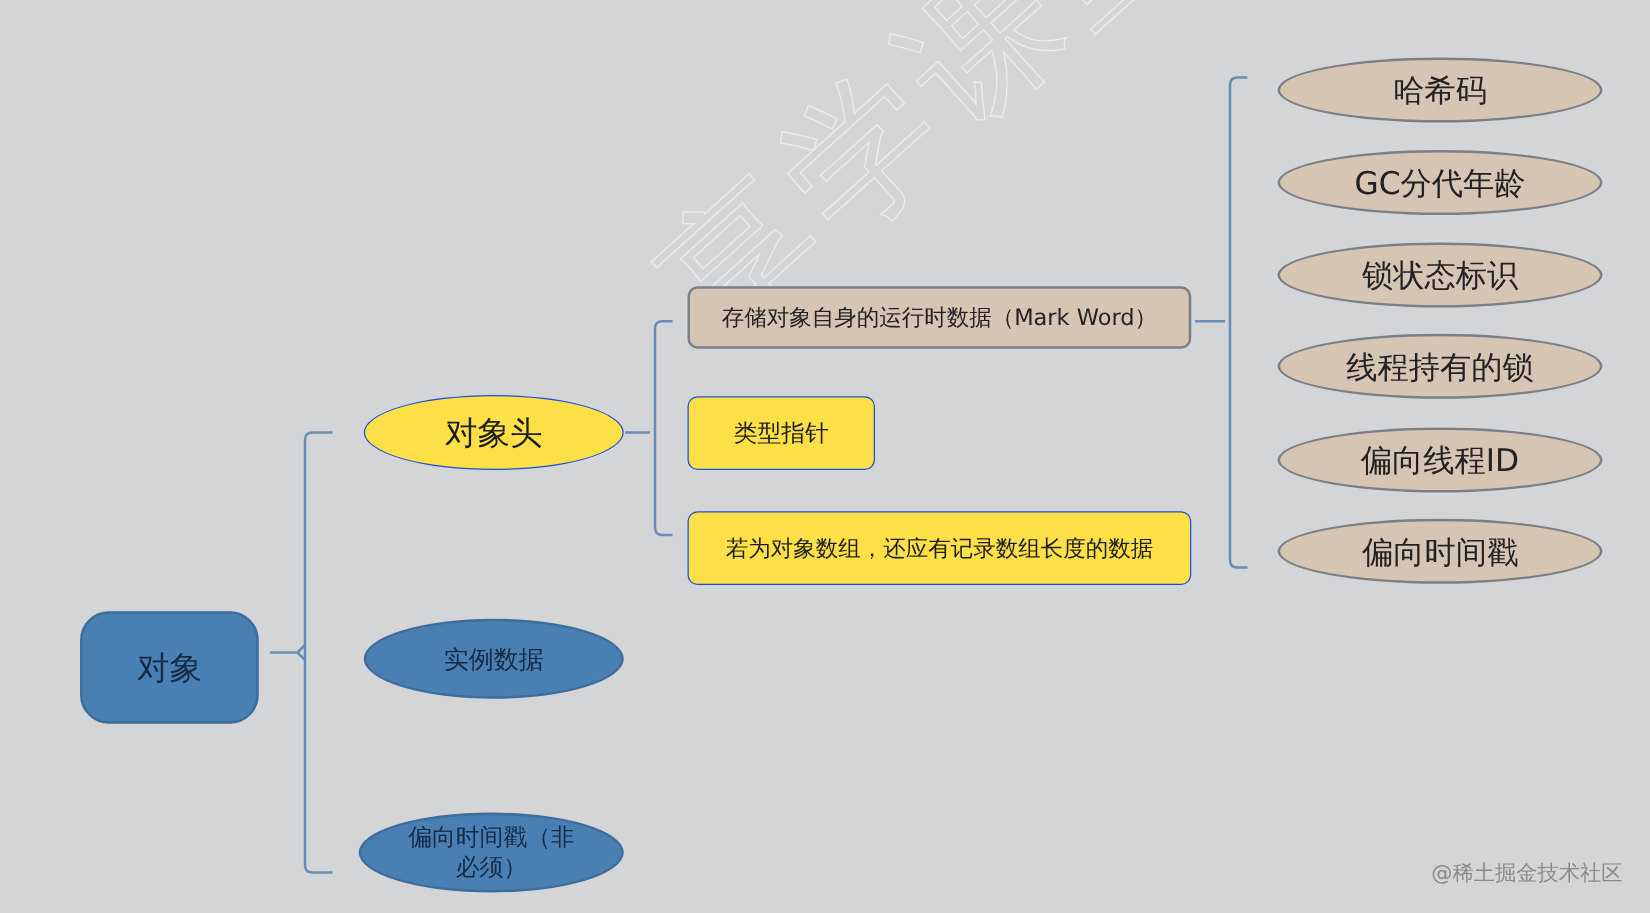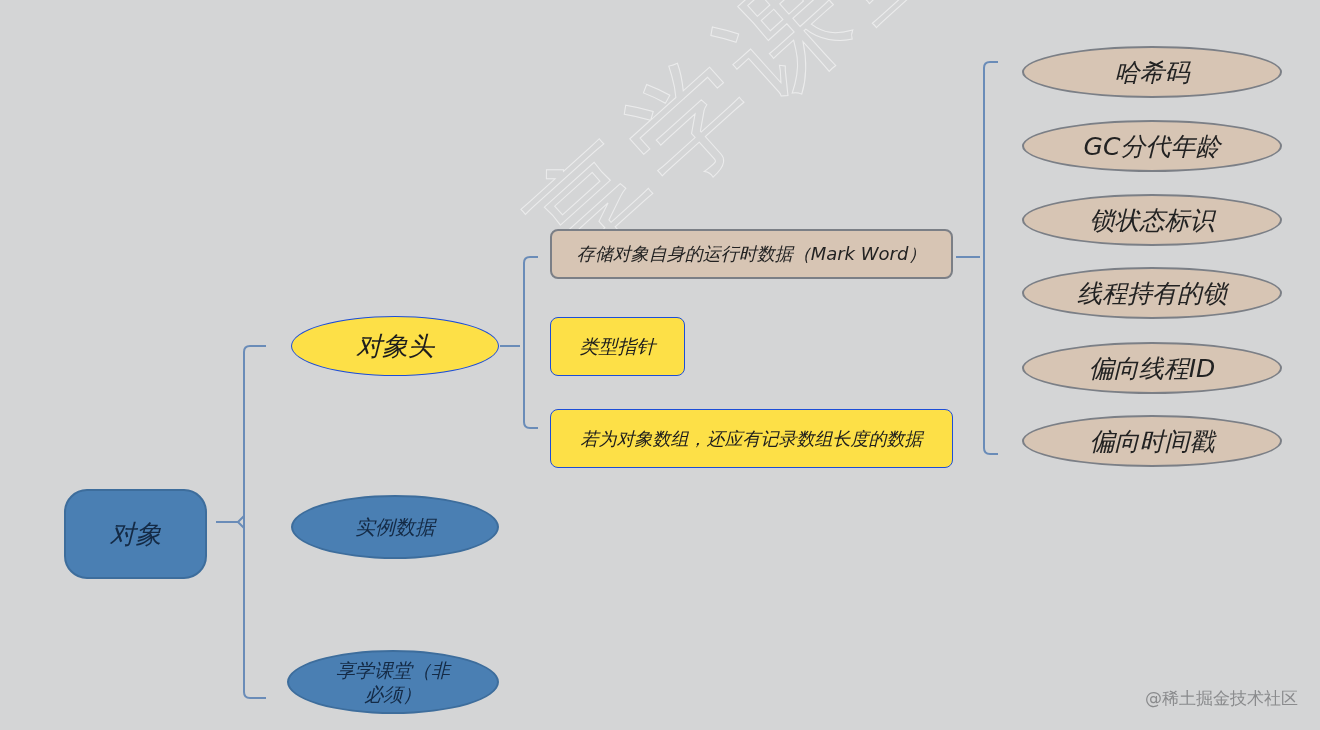--- a/index.html
+++ b/index.html
@@ -1,19 +1,19 @@
 <!DOCTYPE html>
 <html><head>
 <meta charset="utf-8">
 <style>
   html, body { margin:0; padding:0; }
   body { width:1320px; height:730px; background:#d4d5d6; position:relative; overflow:hidden;
          font-family: "DejaVu Sans", "Liberation Sans", sans-serif; }
   .node { position:absolute; display:flex; align-items:center; justify-content:center; text-align:center;
-          color:#1e1e1e; box-sizing:border-box;font-style:italic; }
+          color:#1e1e1e; box-sizing:border-box; }
   .rect { border-radius:10px; }
   .ellipse { border-radius:50%; }
   .blue { background:#4a7fb3; border:2px solid #3d6d9c; color:#142a45; }
   .gray { background:#fde047; border:1px solid #1d4ed8; color:#1d1d1d; }
   .peach { background:#d7c5b4; border:2px solid #7b7f86; color:#222; }
   svg.lines { position:absolute; left:0; top:0; }
   .wm { position:absolute; right:22px; bottom:20px; font-size:17px; color:#8a8b8d; }
   .watermark { position:absolute; left:495px; top:190px; font-size:120px; color:transparent;
                -webkit-text-stroke:1px rgba(255,255,255,0.55); transform:rotate(-42deg); transform-origin:left top;
                white-space:nowrap; letter-spacing:10px; }
@@ -42,28 +42,28 @@
   <span>对象</span>
 </div>
 
 <div class="node ellipse gray" style="left:291px; top:316px; width:208px; height:60px; font-size:26px;">
   <span>对象头</span>
 </div>
 <div class="node ellipse blue" style="left:291px; top:495px; width:208px; height:64px; font-size:20px;">
   <span>实例数据</span>
 </div>
 <div class="node ellipse blue" style="left:287px; top:650px; width:212px; height:64px; font-size:19px; flex-direction:column; line-height:24px;">
-  <span>享学课堂（非</span>
+  <span>偏向时间戳（非</span>
   <span>必须）</span>
 </div>
 
 <div class="node rect peach" style="left:550px; top:229px; width:403px; height:50px; font-size:18px; border-radius:8px;">
   <span>存储对象自身的运行时数据（Mark Word）</span>
 </div>
-<div class="node rect gray" style="left:550px; top:317px; width:135px; height:59px; font-size:19px; border-radius:8px;">
+<div class="node rect gray" style="left:550px; top:317px; width:150px; height:59px; font-size:19px; border-radius:8px;">
   <span>类型指针</span>
 </div>
 <div class="node rect gray" style="left:550px; top:409px; width:403px; height:59px; font-size:18px; border-radius:8px;">
   <span>若为对象数组，还应有记录数组长度的数据</span>
 </div>
 
 <div class="node ellipse peach" style="left:1022px; top:46px; width:260px; height:52px; font-size:25px;">
   <span>哈希码</span>
 </div>
 <div class="node ellipse peach" style="left:1022px; top:120px; width:260px; height:52px; font-size:25px;">

